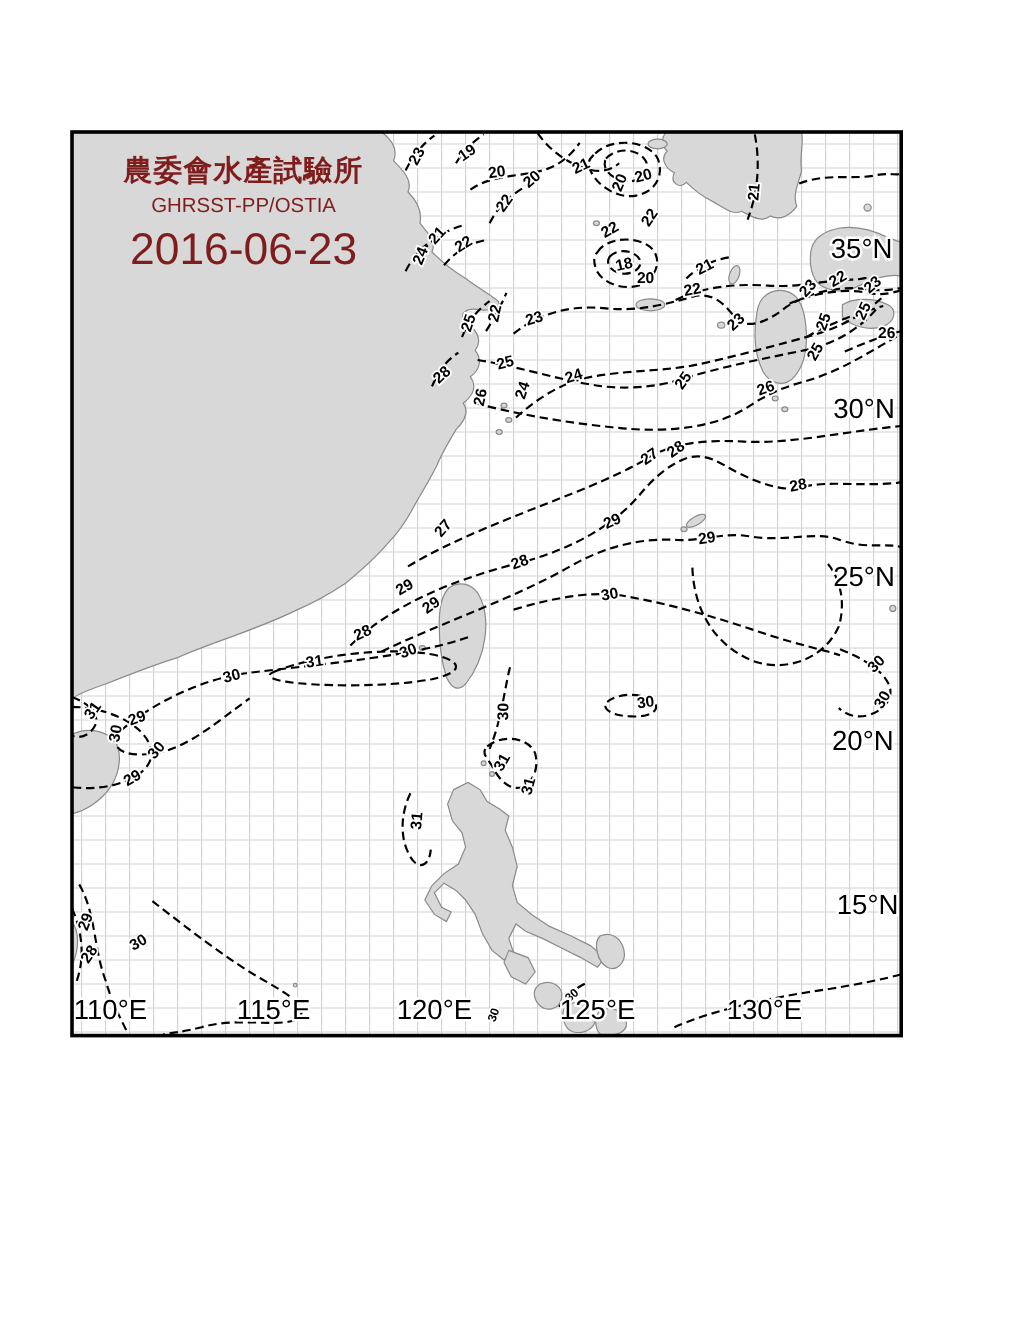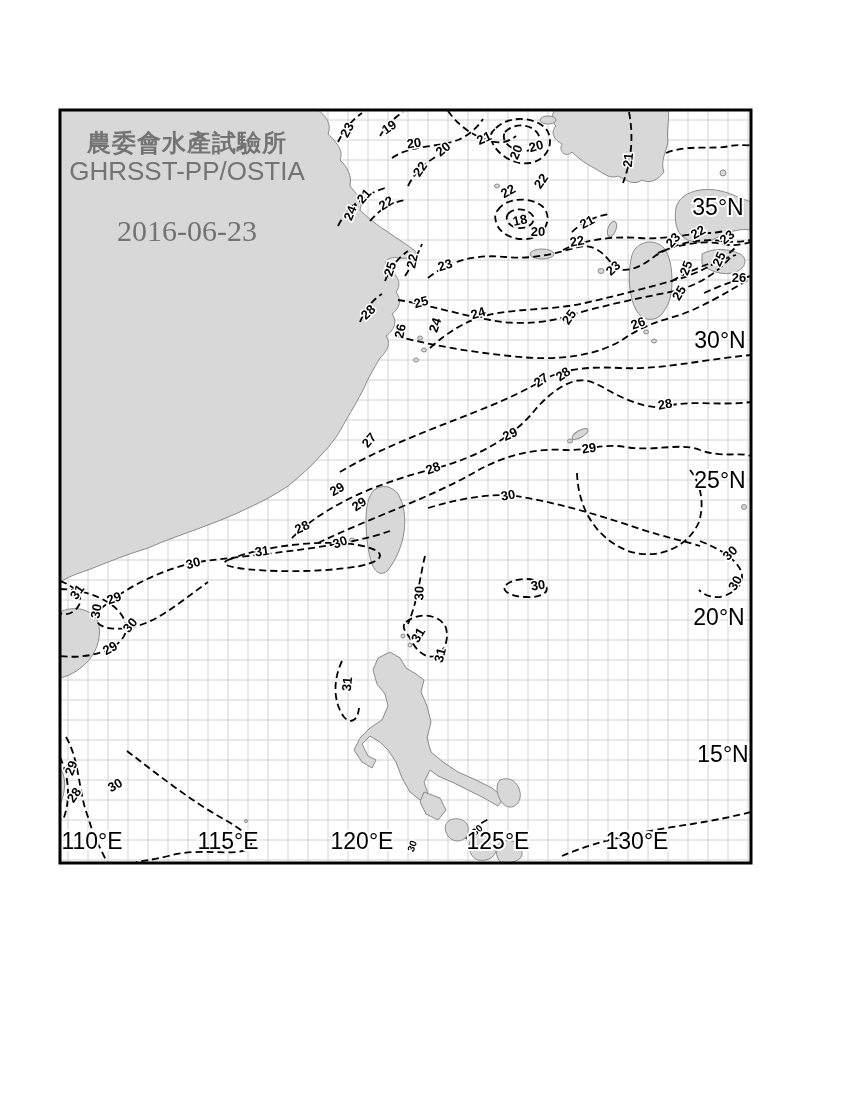--- a/index.html
+++ b/index.html
@@ -1,21 +1,21 @@
 <!DOCTYPE html>
 <html><head>
 <meta charset="utf-8">
 <style>
   html,body{margin:0;padding:0;background:#fff;}
   .page{position:relative;width:850px;height:1100px;background:#ffffff;overflow:hidden;
         font-family:"Liberation Sans","DejaVu Sans",sans-serif;}
-  .title-block{position:absolute;left:46px;top:128px;width:282px;text-align:center;color:#737373;}
+  .title-block{position:absolute;left:62px;top:128px;width:282px;text-align:center;color:#7f1d1d;}
   .t-zh{font-size:24px;font-weight:700;line-height:30px;letter-spacing:1px;}
-  .t-en{font-size:26px;line-height:27px;}
-  .t-date{font-size:30px;margin-top:29px;font-family:Liberation Serif, serif;}
+  .t-en{font-size:17px;line-height:27px;}
+  .t-date{font-size:37px;margin-top:2px;}
   svg text{user-select:none;}
 </style>
 </head>
 <body>
 
 <div class="page">
   <svg id="map-svg" width="850" height="1100" viewBox="0 0 850 1100">
       <defs>
         <clipPath id="mapclip">
           <rect x="60" y="110" width="691" height="753"></rect>

